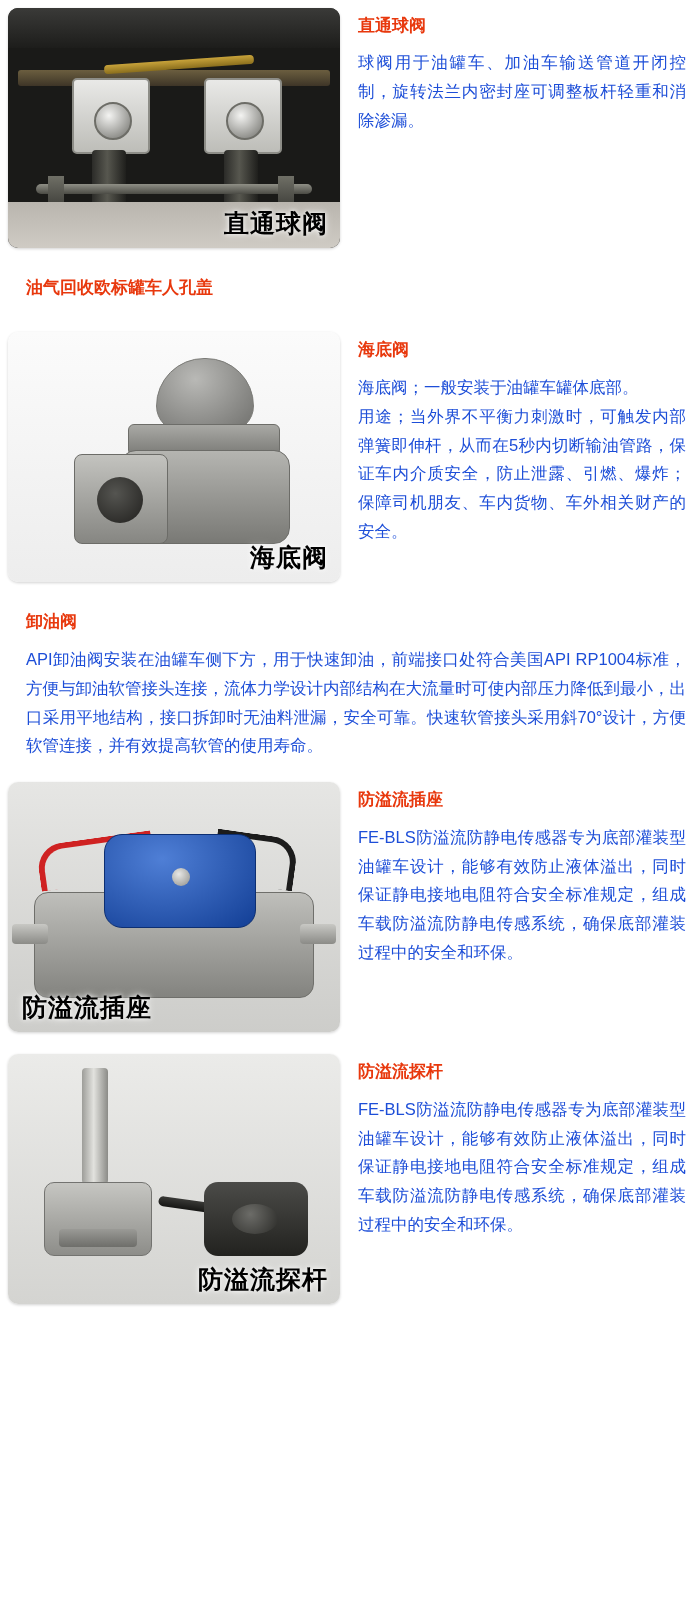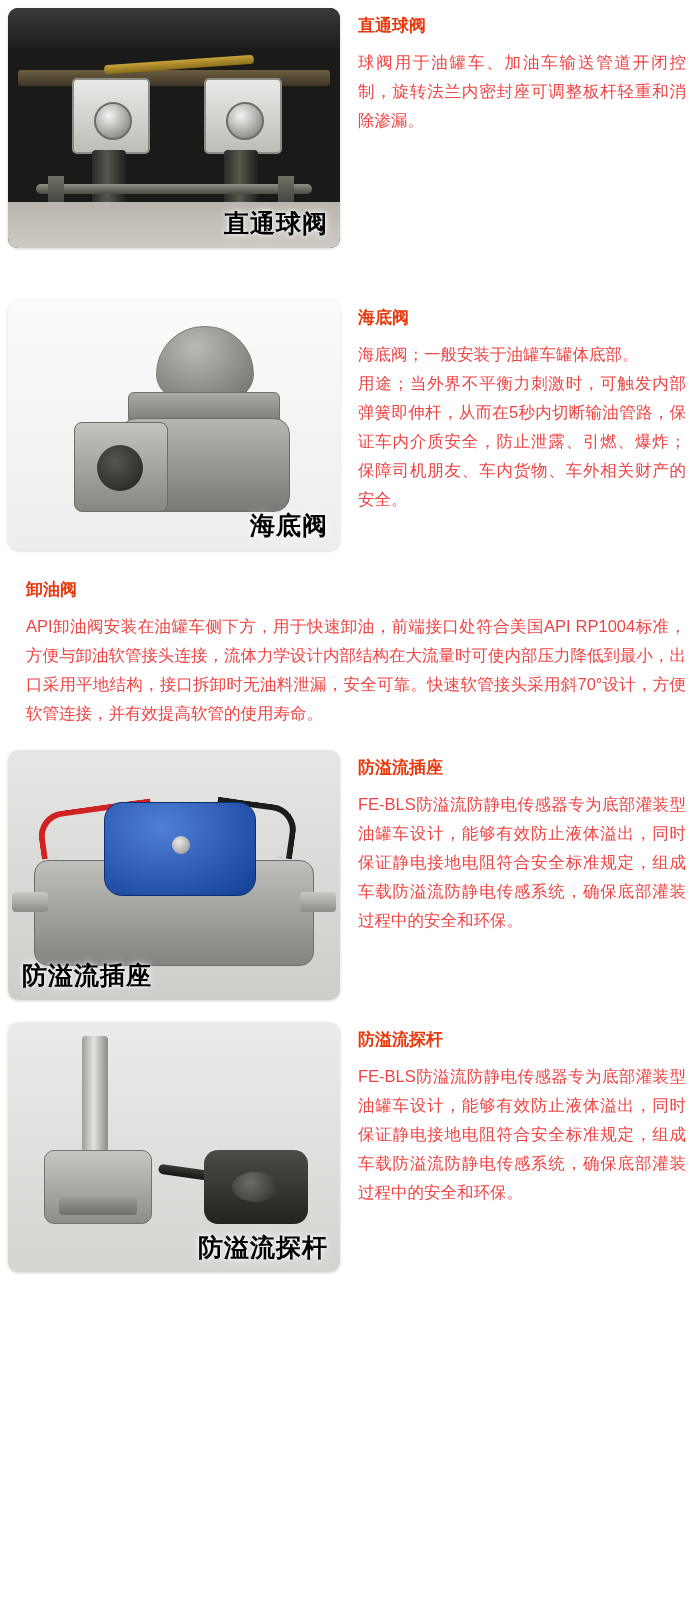--- a/index.html
+++ b/index.html
@@ -68,21 +68,21 @@
     padding-top: 8px;
   }
   .sec-title {
     color: #e8380d;
     font-size: 17px;
     font-weight: bold;
     margin: 0 0 12px 0;
     line-height: 1.2;
   }
   .sec-body {
-    color: #ef4444;
+    color: #1d4ed8;
     font-size: 16.5px;
     line-height: 1.75;
     margin: 0;
     text-align: justify;
     white-space: pre-wrap;
   }
 
   
   .p1 { height: 240px; background: #1a1a18; }
   .p1 .floor {
@@ -333,20 +333,21 @@
       </div>
     </div>
     <div class="text-col">
       <h3 class="sec-title">直通球阀</h3>
       <p class="sec-body">球阀用于油罐车、加油车输送管道开闭控制，旋转法兰内密封座可调整板杆轻重和消除渗漏。</p>
     </div>
   </div>
 
   <div class="row">
     <div class="text-col">
+      <h3 class="sec-title">油气回收欧标罐车人孔盖</h3>
     </div>
   </div>
 
   <div class="row">
     <div class="photo p3">
       <div class="photo-inner">
         <div class="dome"></div>
         <div class="collar"></div>
         <div class="body"></div>
         <div class="flange"></div>

